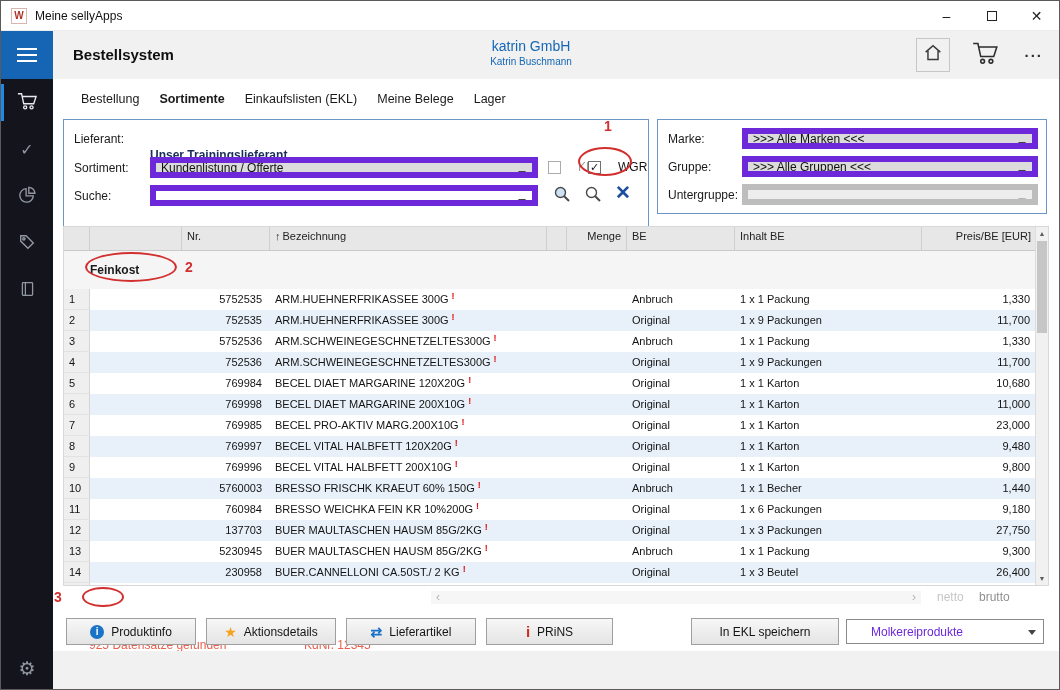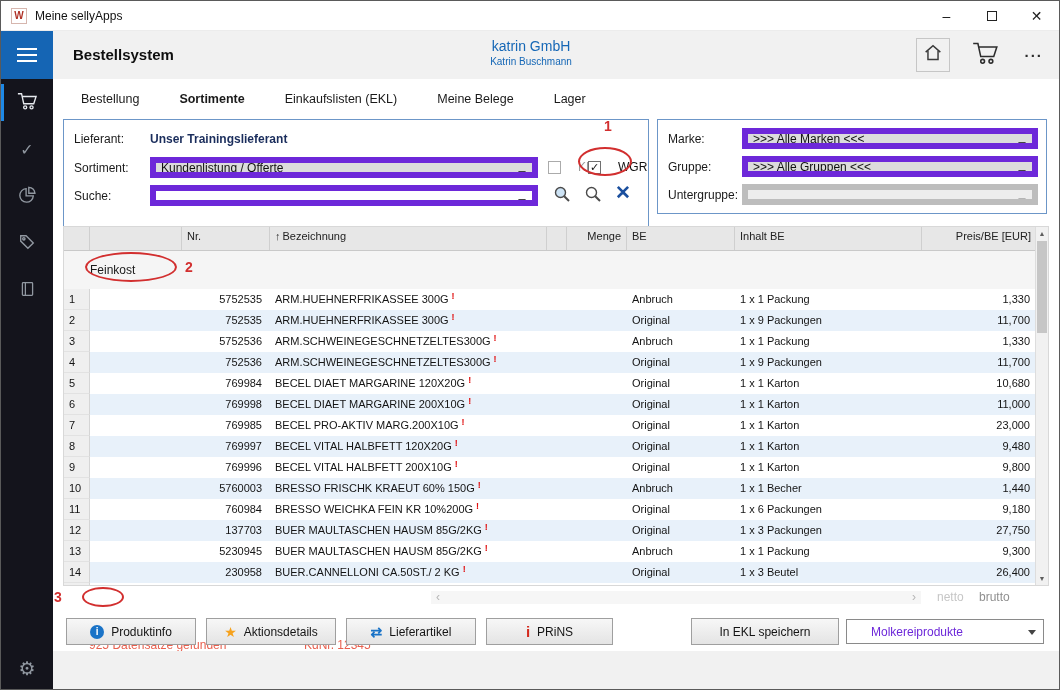--- a/index.html
+++ b/index.html
@@ -35,21 +35,21 @@
   .header-center { position: absolute; left: 388px; width: 180px; top: 7px; text-align: center; }
   .company { font-size: 14px; color: #1567b6; }
   .username { font-size: 10px; color: #1567b6; margin-top: 2px; }
   .header-right { position: absolute; right: 14px; top: 6px; display: flex; align-items: center; gap: 14px; }
   .home-btn { width: 34px; height: 34px; border: 1px solid #c6c6c6; display: flex; align-items: center; justify-content: center; color: #3a3a3a; background: #f1f1f1; }
   .cart-btn { width: 42px; height: 36px; display: flex; align-items: center; justify-content: center; color: #2c2c2c; }
   .more-btn { font-size: 15px; font-weight: bold; color: #2c2c2c; letter-spacing: 2px; padding: 0 4px 8px 4px; }
 
   
   .content { position: absolute; left: 52px; top: 78px; width: 1008px; height: 572px; background: #fff; }
-  .tabs { position: absolute; left: 28px; top: 13px; display: flex; gap: 40px; font-size: 12.5px; color: #1a1a1a; }
+  .tabs { position: absolute; left: 28px; top: 13px; display: flex; gap: 20px; font-size: 12.5px; color: #1a1a1a; }
   .tab.active { font-weight: bold; }
 
   
   .fbox { position: absolute; border: 1px solid #6c96c8; background: #fff; }
   .fbox.left  { left: 10px;  top: 40px; width: 586px; height: 120px; }
   .fbox.right { left: 604px; top: 40px; width: 390px; height: 95px; }
   .flabel { position: absolute; font-size: 12px; color: #1a1a1a; white-space: nowrap; }
   .fvalue-bold { position: absolute; font-size: 12px; font-weight: bold; color: #1a2d5c; white-space: nowrap; }
   .combo { position: absolute; height: 21px; border: 6px solid #6d28d9; background: #dcdcdc; font-size: 12px; color: #111; display: flex; align-items: center; padding: 0 20px 0 5px; white-space: nowrap; overflow: hidden; }
   .combo.white { background: #fff; }
@@ -63,21 +63,21 @@
   .search-ico { position: absolute; width: 22px; height: 20px; display: flex; align-items: center; justify-content: center; }
   .clear-x { position: absolute; font-size: 19px; font-weight: bold; color: #1b4f9e; line-height: 18px; }
 
   
   .table { position: absolute; left: 10px; top: 147px; width: 986px; height: 360px; border: 1px solid #d8d8d8; overflow: hidden; background: #fff; }
   .tgrid { display: grid; grid-template-columns: 26px 92px 88px 277px 20px 60px 108px 187px 115px; width: 973px; }
   .thead { height: 24px; background: #e7e7e7; border-bottom: 1px solid #c9c9c9; }
   .th { font-size: 11px; color: #222; line-height: 19px; border-right: 1px solid #cfcfcf; padding: 0 5px; white-space: nowrap; overflow: hidden; }
   .th.r { text-align: right; }
   .sort-arrow { color: #333; margin-right: 2px; }
-  .group-row { width: 973px; height: 38px; display: flex; align-items: center; padding-left: 26px; font-size: 12px; font-weight: normal; color: #1a1a1a; background: #f5f5f5; }
+  .group-row { width: 973px; height: 38px; display: flex; align-items: center; padding-left: 26px; font-size: 12px; font-weight: bold; color: #1a1a1a; background: #f5f5f5; }
   .trow { height: 21px; }
   .tbody .trow:nth-child(even) { background: #e8f1fa; }
   .td { font-size: 11px; color: #141414; line-height: 21px; white-space: nowrap; overflow: hidden; padding: 0 5px; }
   .c-num { background: #efefef; border-right: 1px solid #d5d5d5; border-bottom: 1px solid #e2e2e2; padding-left: 5px; }
   .c-nr { text-align: right; padding-right: 8px; }
   .c-preis { text-align: right; padding-right: 7px; }
   .alert { color: #e01010; font-size: 9px; font-weight: bold; position: relative; top: -4px; margin-left: 3px; }
   .vscroll { position: absolute; right: 0; top: 0; width: 13px; height: 100%; background: #f1f1f1; border-left: 1px solid #ddd; }
   .vscroll .arr { position: absolute; left: 0; width: 12px; height: 13px; font-size: 7px; color: #5e5e5e; display: flex; align-items: center; justify-content: center; }
   .vscroll .arr.up { top: 0; }
@@ -207,21 +207,21 @@
   <div class="tabs">
     <span class="tab">Bestellung</span>
     <span class="tab active">Sortimente</span>
     <span class="tab">Einkaufslisten (EKL)</span>
     <span class="tab">Meine Belege</span>
     <span class="tab">Lager</span>
   </div>
 
   <div class="fbox left">
     <span class="flabel" style="left:10px; top:12px;">Lieferant:</span>
-    <span class="fvalue-bold" style="left:86px; top:12px;">Unser Trainingslieferant</span>
+    <span class="fvalue-bold" style="left:86px; top:28px;">Unser Trainingslieferant</span>
 
     <span class="flabel" style="left:10px; top:41px;">Sortiment:</span>
     <div class="combo" style="left:86px; top:37px; width:388px;">Kundenlistung / Offerte</div>
     <div class="checkbox disabled" style="left:484px; top:40px;">
       <span class="cb-box"></span>
       <span>KL</span>
     </div>
     <div class="checkbox" style="left:524px; top:40px;">
       <span class="cb-box">✓</span>
       <span>WGR</span>

